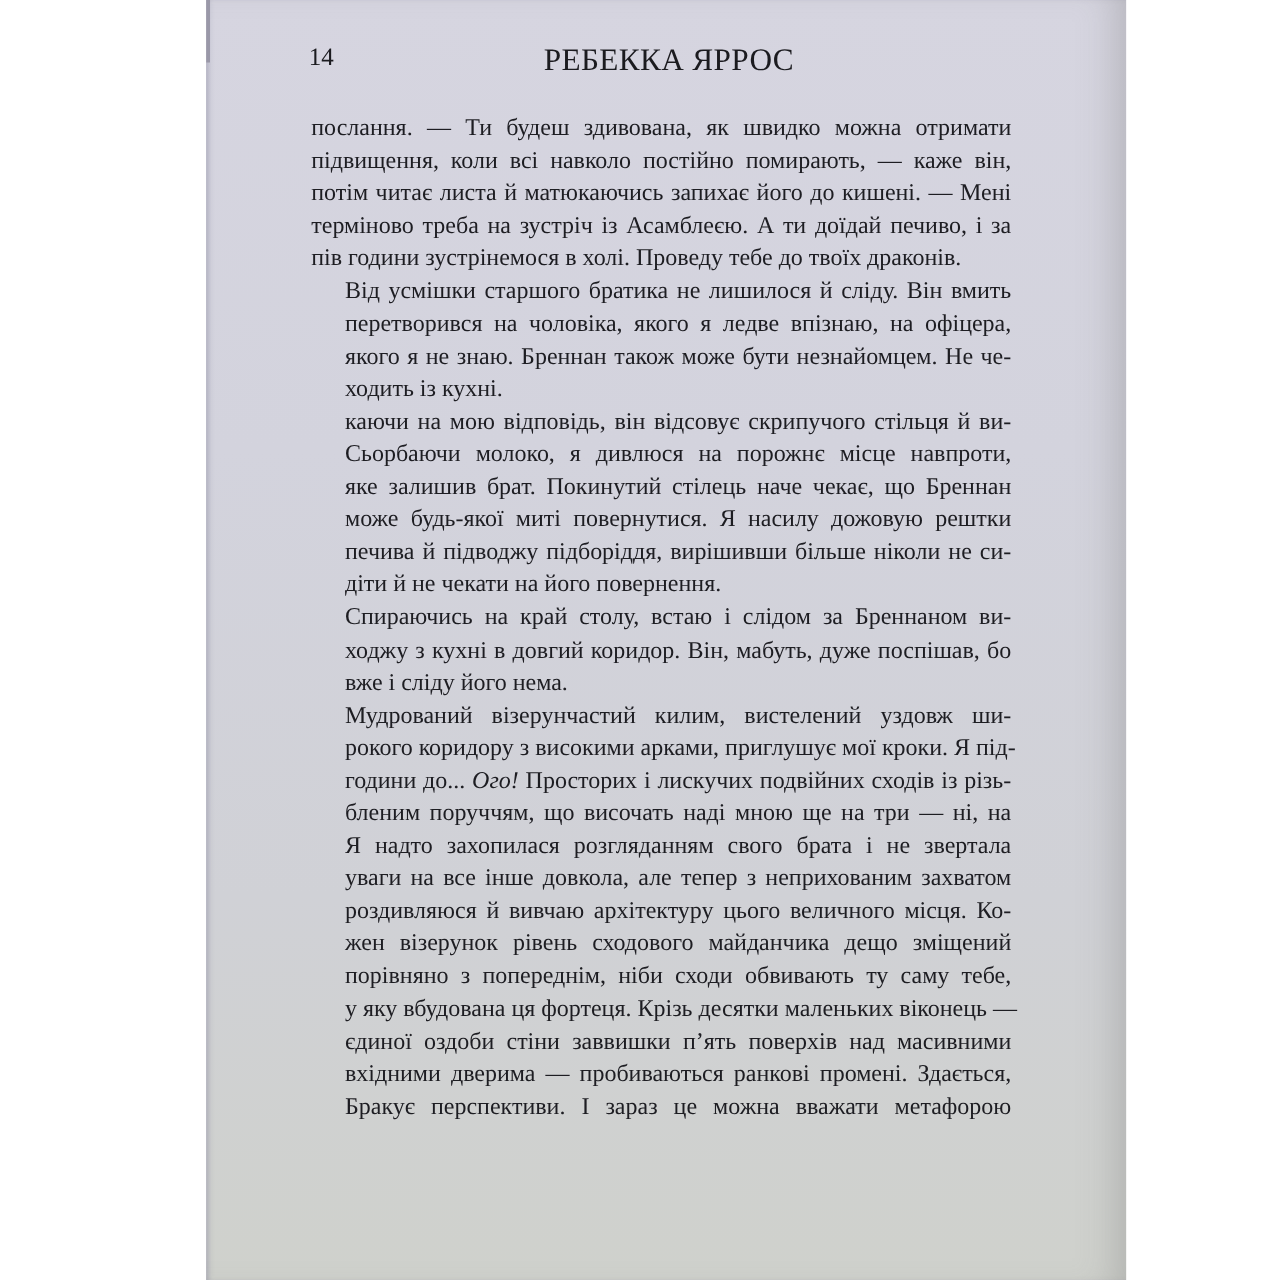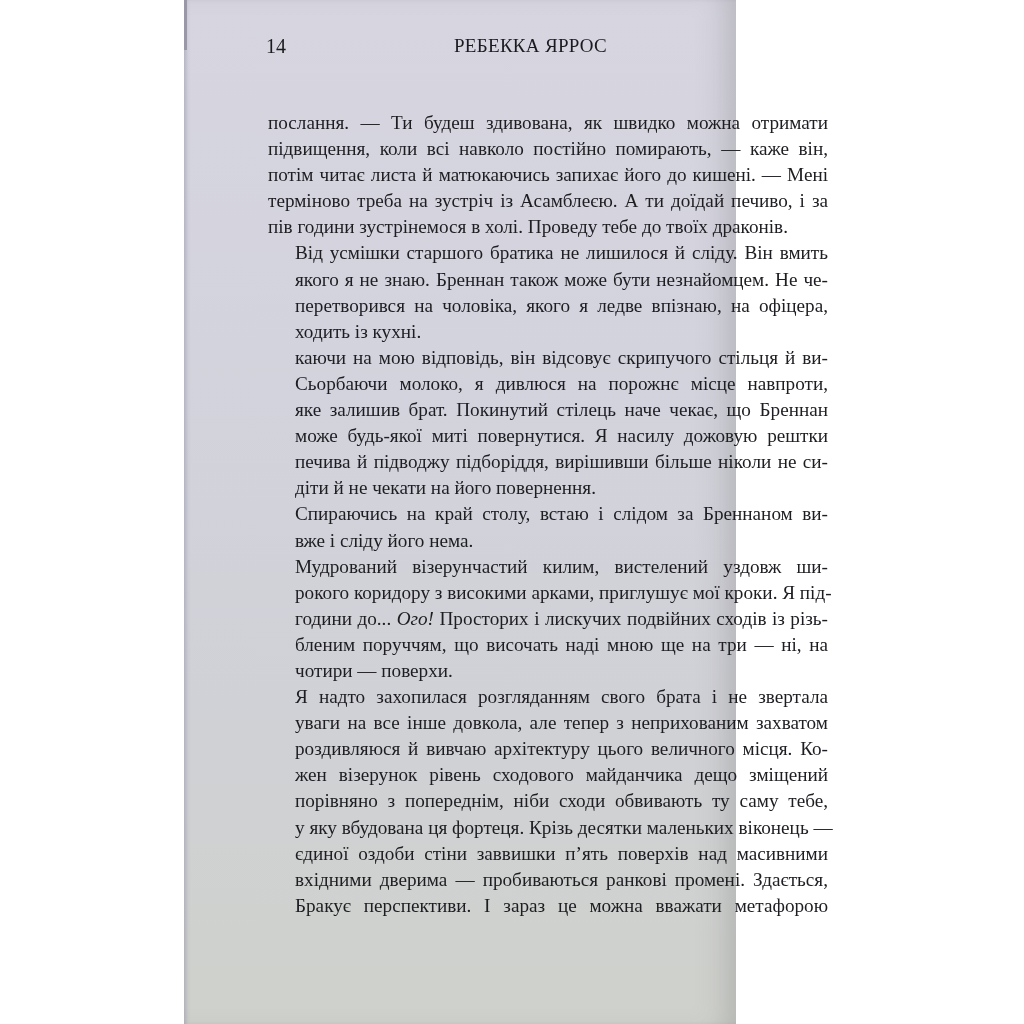--- a/index.html
+++ b/index.html
@@ -4,51 +4,50 @@
   <style>
     html, body { margin: 0; padding: 0; }
     body {
       width: 1024px; height: 1024px;
       background: #ffffff;
       position: relative;
       overflow: hidden;
     }
     .page {
       position: absolute;
-      left: 184px; top: 0;
-      width: 552px; height: 1024px;
+      left: 165px; top: 0;
+      width: 736px; height: 1024px;
       background: linear-gradient(180deg, #d6d5e0 0%, #d3d3dd 35%, #d0d1d6 70%, #cfd1cc 100%);
       box-shadow: inset -26px 0 30px -18px rgba(120,120,120,0.35), inset 4px 0 4px -2px rgba(140,140,160,0.5);
     }
     .page-spine-mark {
       position: absolute; left: 0; top: 0; width: 3px; height: 50px;
       background: #9a98a8;
     }
     .running-head {
       position: absolute; top: 35px; left: 0; width: 100%; height: 30px;
       font-family: "Liberation Serif", "DejaVu Serif", serif;
       color: #1b1b1f;
     }
     .page-number {
       position: absolute; left: 82px; top: 0;
       font-size: 20px;
     }
     .running-title {
       position: absolute; left: 270px; top: 0;
-      font-size: 19px; letter-spacing: 0.3px;
+      font-size: 25px; letter-spacing: 0.3px;
     }
     .body-text {
       position: absolute; left: 84px; top: 90px; width: 560px;
       font-family: "Liberation Serif", "DejaVu Serif", serif;
       font-size: 19.2px;
       line-height: 26.1px;
       color: #1d1d22;
       text-align: justify;
       hyphens: manual;
-      margin-top: 20px;
     }
     .body-text p { margin: 0; }
     .body-text p.indent { text-indent: 27px; }
     .body-text .line { display: block; text-align-last: justify; white-space: nowrap; }
     .body-text .line.last { text-align-last: left; }
     .body-text em { font-style: italic; }
   </style>
 </head>
 <body>
 
@@ -65,45 +64,45 @@
     <p>
       <span class="line">послання. — Ти будеш здивована, як швидко можна отримати</span>
       <span class="line">підвищення, коли всі навколо постійно помирають, — каже він,</span>
       <span class="line">потім читає листа й матюкаючись запихає його до кишені. — Мені</span>
       <span class="line">терміново треба на зустріч із Асамблеєю. А ти доїдай печиво, і за</span>
       <span class="line last">пів години зустрінемося в холі. Проведу тебе до твоїх драконів.</span>
     </p>
 
     <p class="indent">
       <span class="line">Від усмішки старшого братика не лишилося й сліду. Він вмить</span>
+      <span class="line">перетворився на чоловіка, якого я ледве впізнаю, на офіцера,</span>
       <span class="line">якого я не знаю. Бреннан також може бути незнайомцем. Не че-</span>
-      <span class="line">перетворився на чоловіка, якого я ледве впізнаю, на офіцера,</span>
       <span class="line last">ходить із кухні.</span>
       <span class="line">каючи на мою відповідь, він відсовує скрипучого стільця й ви-</span>
     </p>
 
     <p class="indent">
       <span class="line">Сьорбаючи молоко, я дивлюся на порожнє місце навпроти,</span>
       <span class="line">яке залишив брат. Покинутий стілець наче чекає, що Бреннан</span>
       <span class="line">може будь-якої миті повернутися. Я насилу дожовую рештки</span>
       <span class="line">печива й підводжу підборіддя, вирішивши більше ніколи не си-</span>
       <span class="line last">діти й не чекати на його повернення.</span>
     </p>
 
     <p class="indent">
       <span class="line">Спираючись на край столу, встаю і слідом за Бреннаном ви-</span>
+      <span class="line">ходжу з кухні в довгий коридор. Він, мабуть, дуже поспішав, бо</span>
       <span class="line last">вже і сліду його нема.</span>
     </p>
 
     <p class="indent">
       <span class="line">Мудрований візерунчастий килим, вистелений уздовж ши-</span>
       <span class="line">рокого коридору з високими арками, приглушує мої кроки. Я під-</span>
       <span class="line"><span>години до... </span><em>Ого!</em><span> Просторих і лискучих подвійних сходів із різь-</span></span>
       <span class="line">бленим поруччям, що височать наді мною ще на три — ні, на</span>
-      <span class="line last">чотири — поверхи.</span>
     </p>
 
     <p class="indent">
       <span class="line">Я надто захопилася розгляданням свого брата і не звертала</span>
       <span class="line">уваги на все інше довкола, але тепер з неприхованим захватом</span>
       <span class="line">роздивляюся й вивчаю архітектуру цього величного місця. Ко-</span>
       <span class="line">жен візерунок рівень сходового майданчика дещо зміщений</span>
       <span class="line">порівняно з попереднім, ніби сходи обвивають ту саму тебе,</span>
       <span class="line">у яку вбудована ця фортеця. Крізь десятки маленьких віконець —</span>
       <span class="line">єдиної оздоби стіни заввишки п’ять поверхів над масивними</span>

